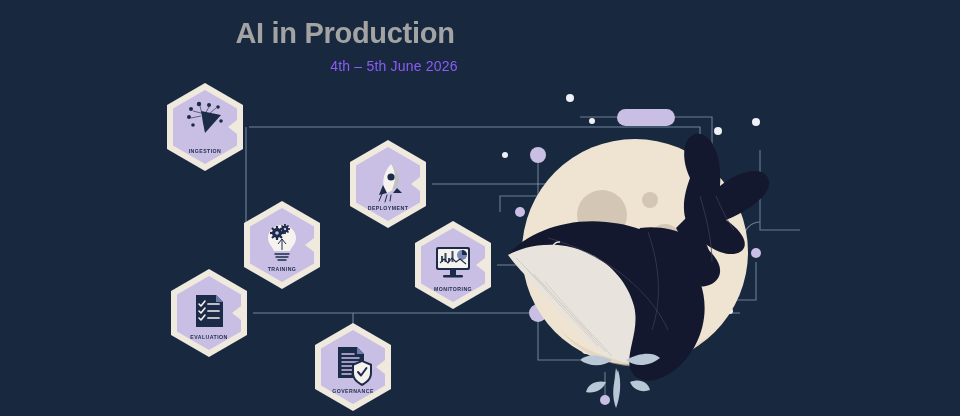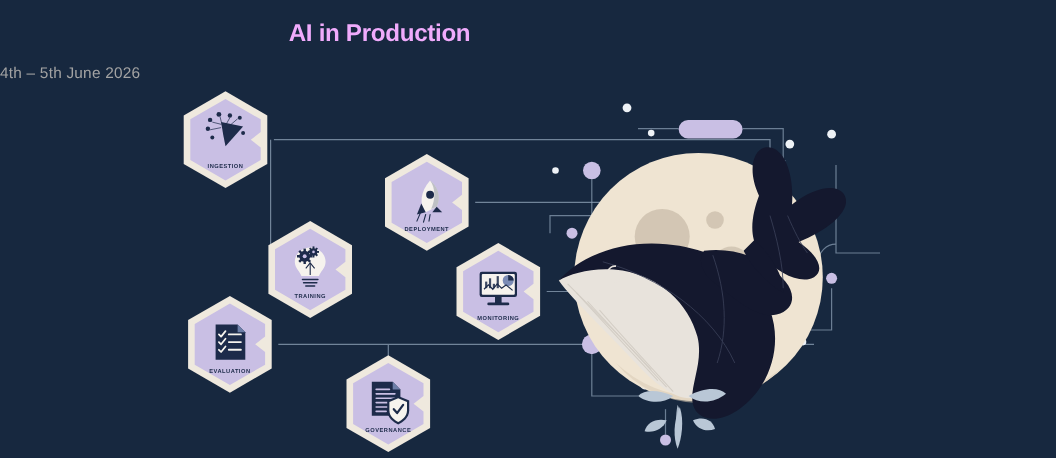--- a/index.html
+++ b/index.html
@@ -23,33 +23,33 @@
     top: 0;
     width: 960px;
     height: 416px;
   }
   .title {
     position: absolute;
     left: 0;
     top: 18px;
     width: 690px;
     text-align: center;
-    color: #f0abfc;
-    font-size: 22px;
+    color: #a3a3a3;
+    font-size: 29px;
     font-weight: bold;
     letter-spacing: -0.3px;
     line-height: 1.1;
   }
   .subtitle {
     position: absolute;
     left: 0;
     top: 58px;
     width: 788px;
-    text-align: left;
-    color: #a3a3a3;
+    text-align: center;
+    color: #8b5cf6;
     font-size: 14px;
     font-weight: normal;
     letter-spacing: 0.2px;
   }
   .hexlabel {
     font-size: 5.2px;
     font-weight: bold;
     letter-spacing: 0.45px;
     fill: #1d2b4a;
     text-anchor: middle;

